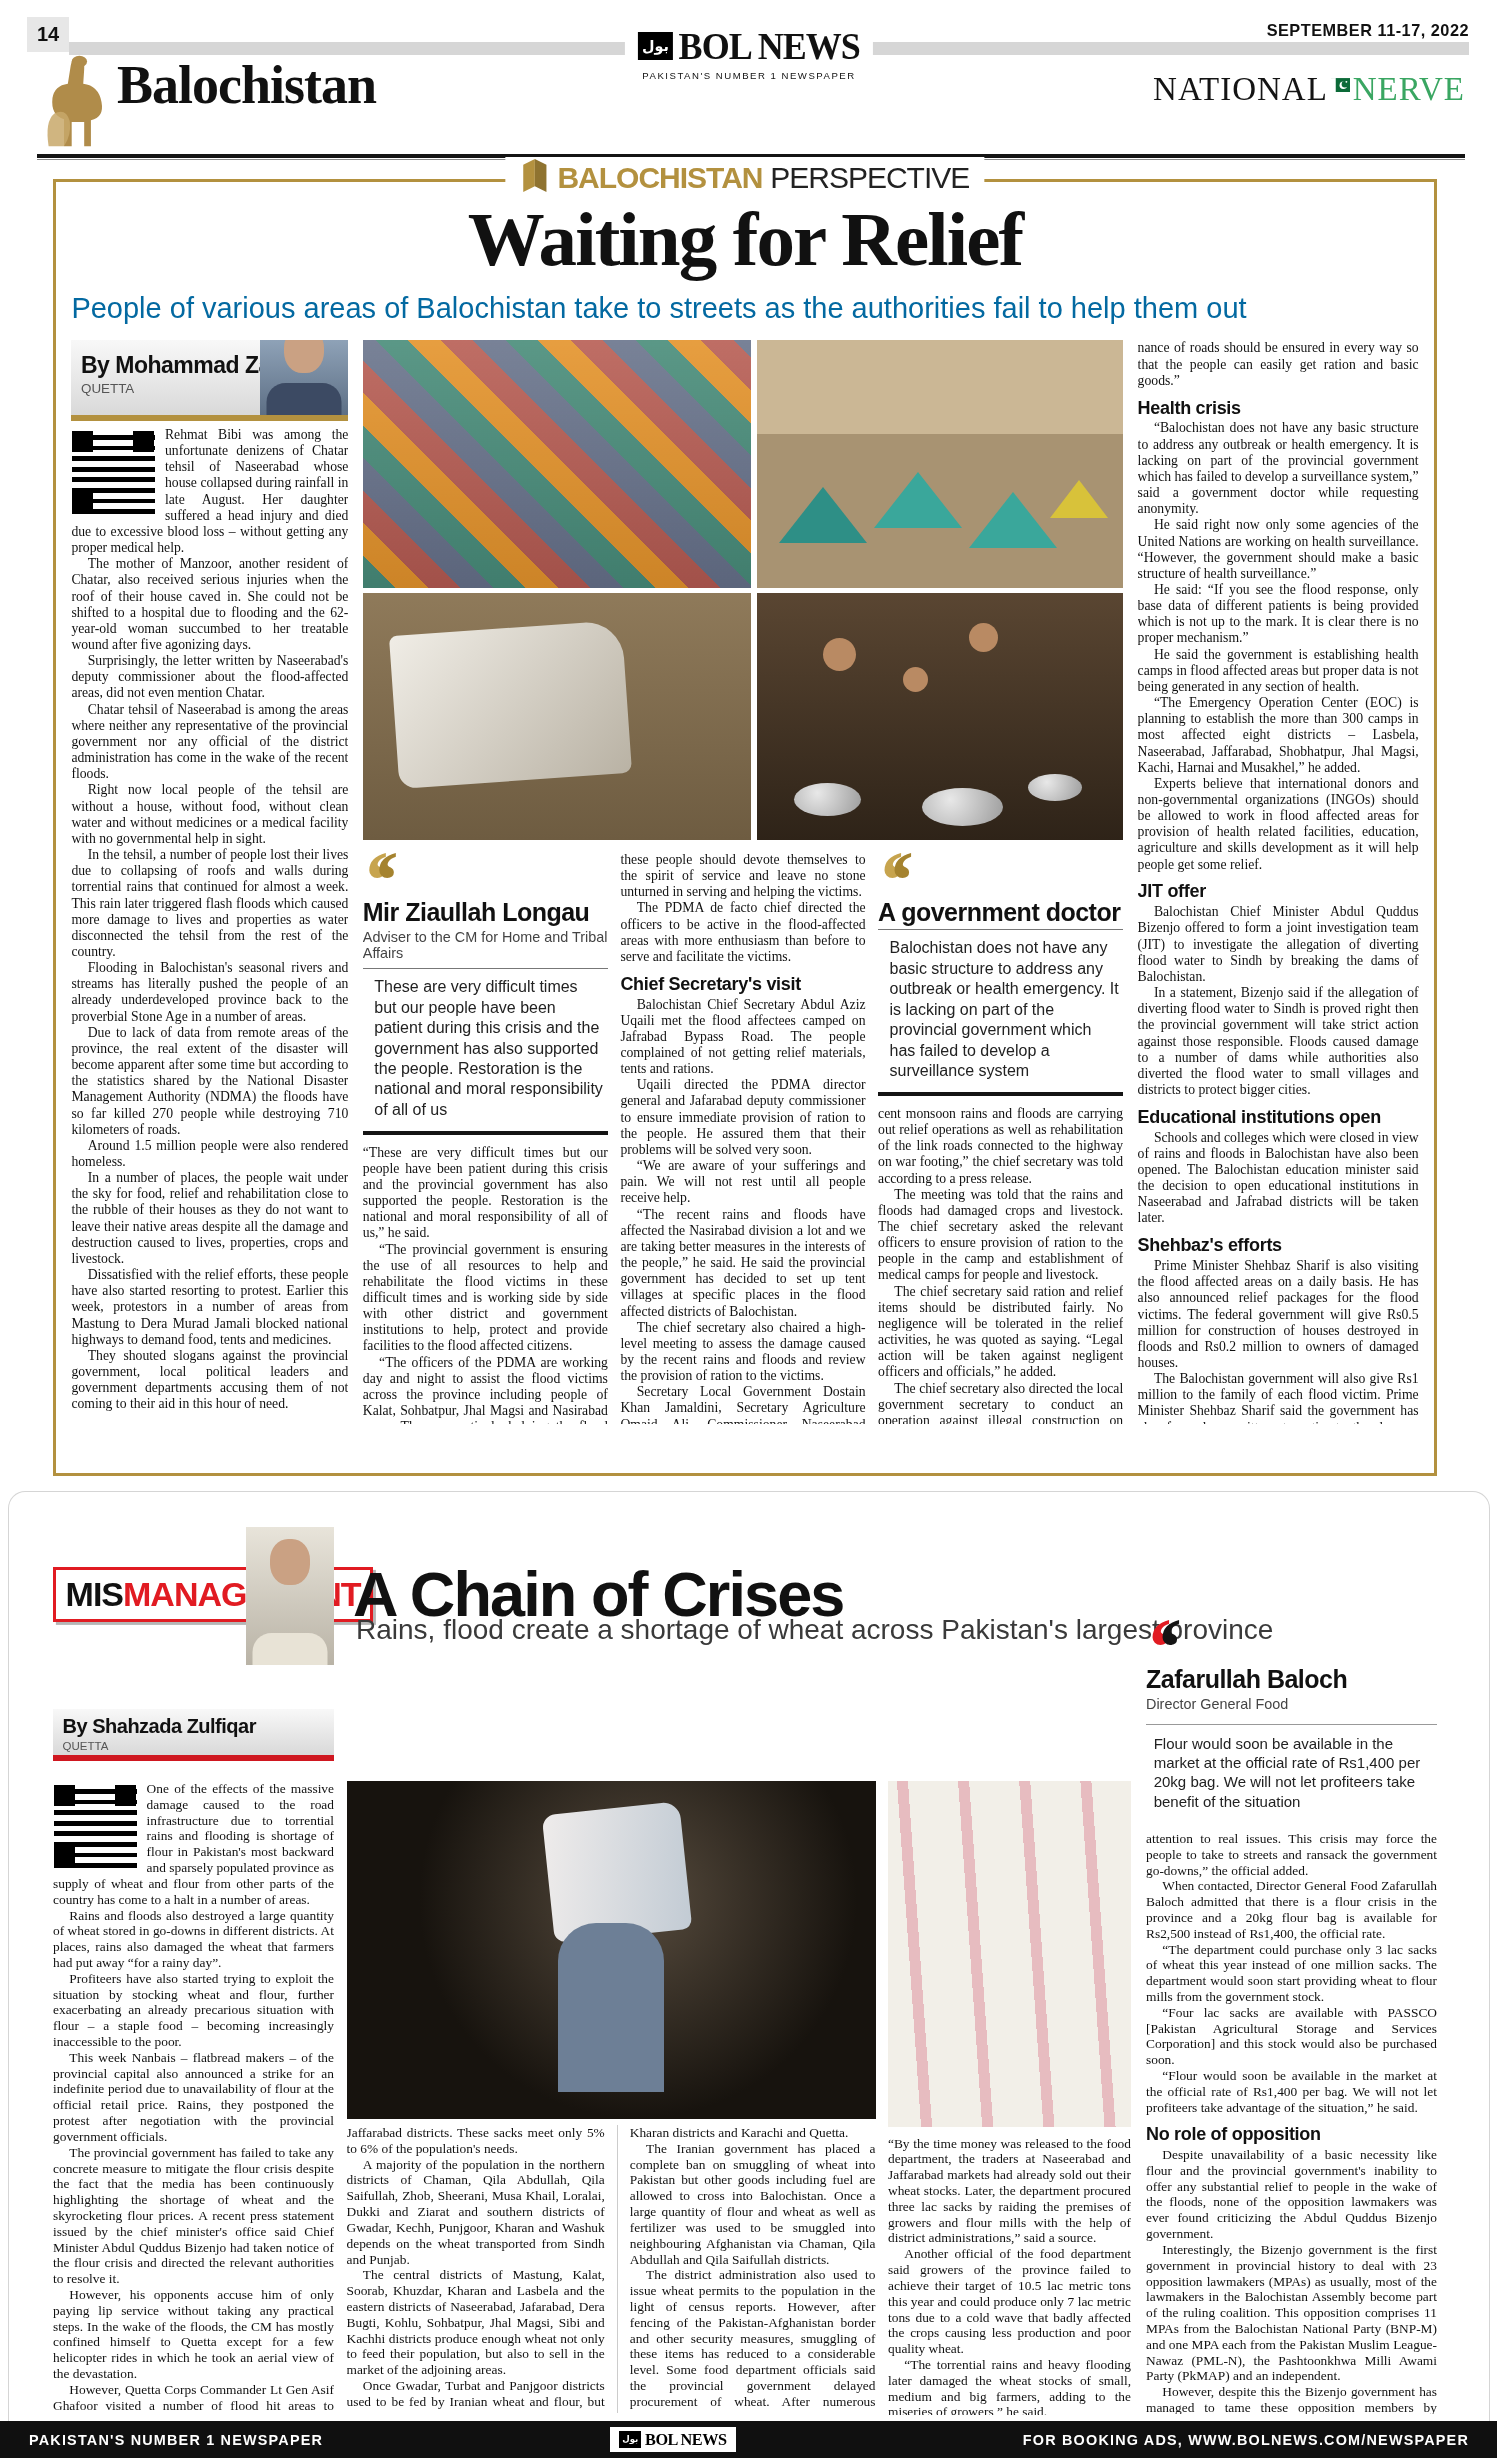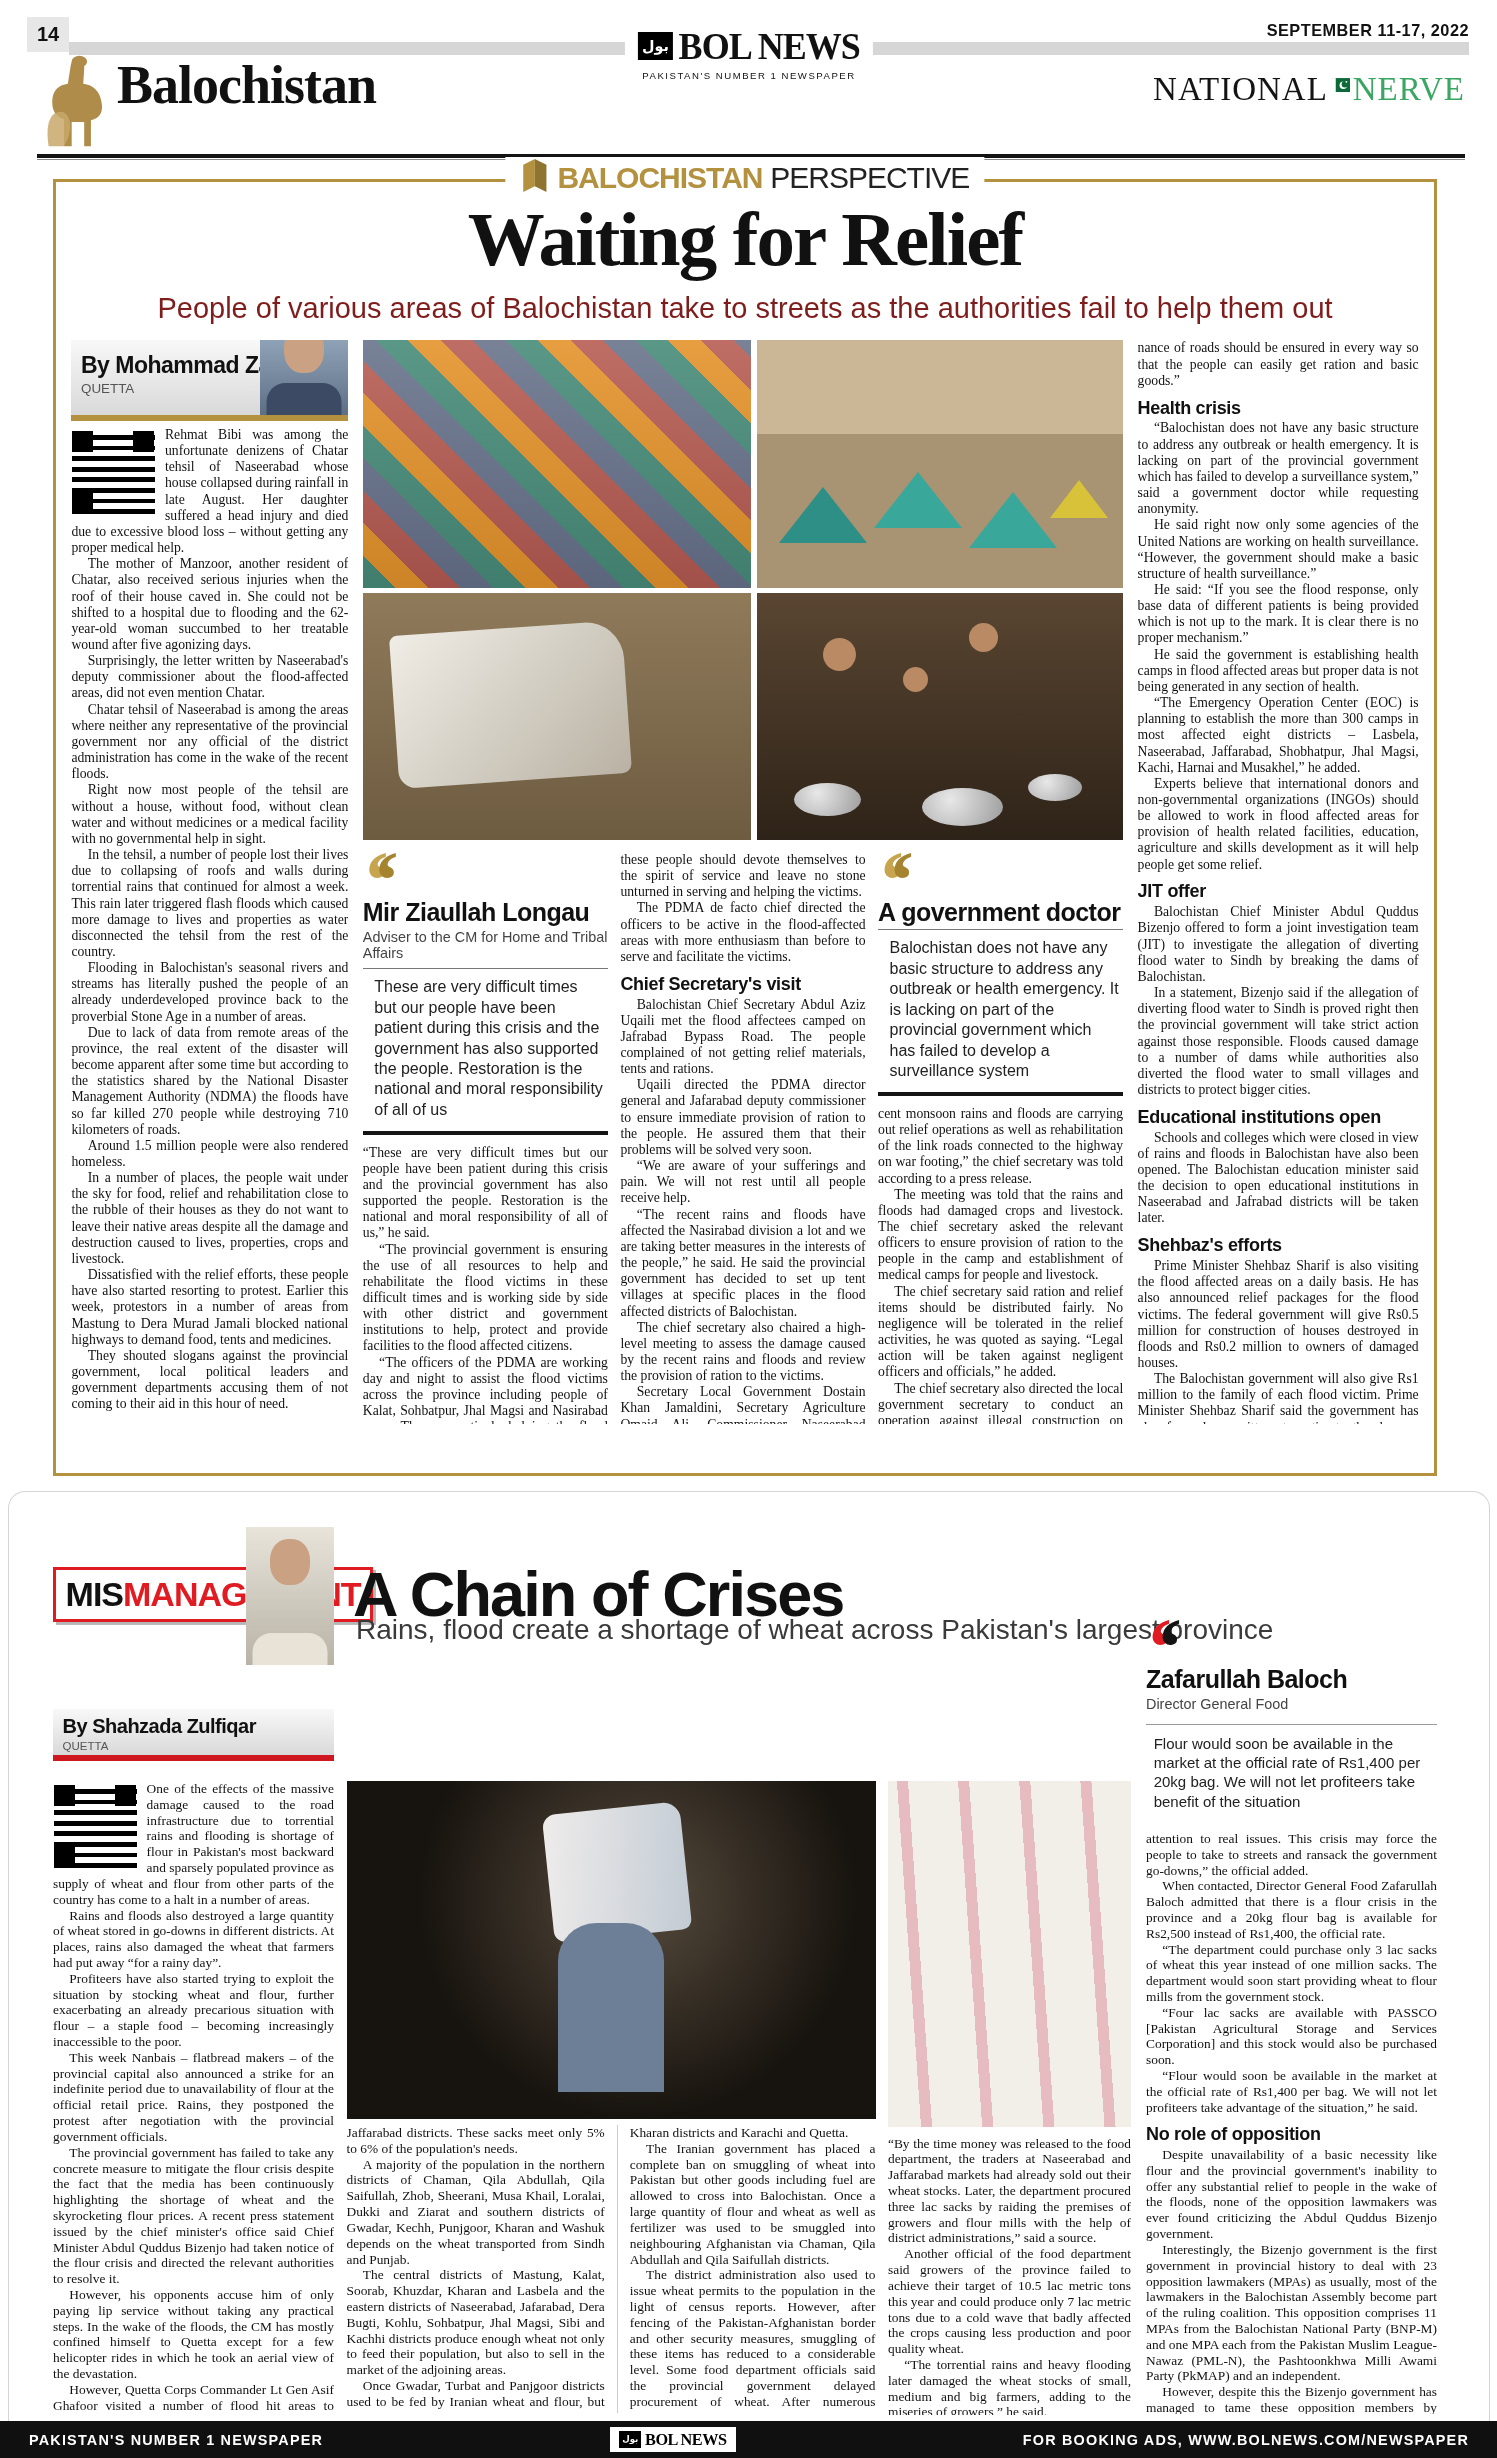--- a/index.html
+++ b/index.html
@@ -29,21 +29,21 @@
   .mastrule{position:absolute;left:37px;right:33px;top:154px;height:6.7px;
             background:linear-gradient(#141414 0 3.8px,transparent 3.8px 4.8px,#8a8a8a 4.8px 5.8px,transparent 5.8px);}
 
   
   .art1{position:absolute;left:53px;width:1384px;top:179px;height:1297px;border:3.8px solid #b3913f;padding:0 15.4px;box-sizing:border-box;}
   .kicker{position:absolute;left:50%;top:-25px;transform:translateX(-50%);background:#fff;padding:0 15.4px;
           display:flex;align-items:center;gap:7.7px;white-space:nowrap;}
   .kicker .bold{font:bold 30px "Liberation Sans",sans-serif;color:#b3913f;letter-spacing:-1px;}
   .kicker .light{font:300 30px "Liberation Sans",sans-serif;color:#222;letter-spacing:-1px;}
   .a1head{text-align:center;font:bold 77px "Liberation Serif",serif;letter-spacing:-1.9px;margin:13.4px 0 0;}
-  .a1sub{text-align:center;font:300 29px "Liberation Sans",sans-serif;color:#7f1d1d;margin:7.7px 0 15.4px;}
+  .a1sub{font:300 29px "Liberation Sans",sans-serif;color:#0369a1;margin:7.7px 0 15.4px;}
   .a1content{display:grid;grid-template-columns:277px 1fr 281px;column-gap:14.4px;height:1084px;overflow:hidden;}
   .coltext p{font-size:13.7px;line-height:1.18;text-align:justify;margin:0;text-indent:16.3px;}
   .coltext p:first-child{text-indent:0;}
   .coltext h4{font:bold 18px "Liberation Sans",sans-serif;margin:8.6px 0 1.9px;letter-spacing:-0.3px;}
   .colclip{overflow:hidden;}
 
   
   .byline{position:relative;height:75px;background:linear-gradient(#f8f8f8,#d9d9d9);margin-bottom:11.5px;}
   .byline .bar{position:absolute;left:0;right:0;bottom:-5.8px;height:5.8px;}
   .byline.gold .bar{background:#b3913f;}
@@ -192,21 +192,21 @@
             </div>
           <div class="bar"></div>
         </div>
         <div class="coltext">
           <div class="qr"></div>
           <div>
               <p>Rehmat Bibi was among the unfortunate denizens of Chatar tehsil of Naseerabad whose house collapsed during rainfall in late August. Her daughter suffered a head injury and died due to excessive blood loss – without getting any proper medical help.</p>
               <p>The mother of Manzoor, another resident of Chatar, also received serious injuries when the roof of their house caved in. She could not be shifted to a hospital due to flooding and the 62-year-old woman succumbed to her treatable wound after five agonizing days.</p>
               <p>Surprisingly, the letter written by Naseerabad's deputy commissioner about the flood-affected areas, did not even mention Chatar.</p>
               <p>Chatar tehsil of Naseerabad is among the areas where neither any representative of the provincial government nor any official of the district administration has come in the wake of the recent floods.</p>
-              <p>Right now most people of the tehsil are without a house, without food, without clean water and without medicines or a medical facility with no governmental help in sight.</p>
+              <p>Right now local people of the tehsil are without a house, without food, without clean water and without medicines or a medical facility with no governmental help in sight.</p>
               <p>In the tehsil, a number of people lost their lives due to collapsing of roofs and walls during torrential rains that continued for almost a week. This rain later triggered flash floods which caused more damage to lives and properties as water disconnected the tehsil from the rest of the country.</p>
               <p>Flooding in Balochistan's seasonal rivers and streams has literally pushed the people of an already underdeveloped province back to the proverbial Stone Age in a number of areas.</p>
               <p>Due to lack of data from remote areas of the province, the real extent of the disaster will become apparent after some time but according to the statistics shared by the National Disaster Management Authority (NDMA) the floods have so far killed 270 people while destroying 710 kilometers of roads.</p>
               <p>Around 1.5 million people were also rendered homeless.</p>
               <p>In a number of places, the people wait under the sky for food, relief and rehabilitation close to the rubble of their houses as they do not want to leave their native areas despite all the damage and destruction caused to lives, properties, crops and livestock.</p>
               <p>Dissatisfied with the relief efforts, these people have also started resorting to protest. Earlier this week, protestors in a number of areas from Mastung to Dera Murad Jamali blocked national highways to demand food, tents and medicines.</p>
               <p>They shouted slogans against the provincial government, local political leaders and government departments accusing them of not coming to their aid in this hour of need.</p>
               <h4>“The govt is at work’</h4>
             </div>
         </div>

